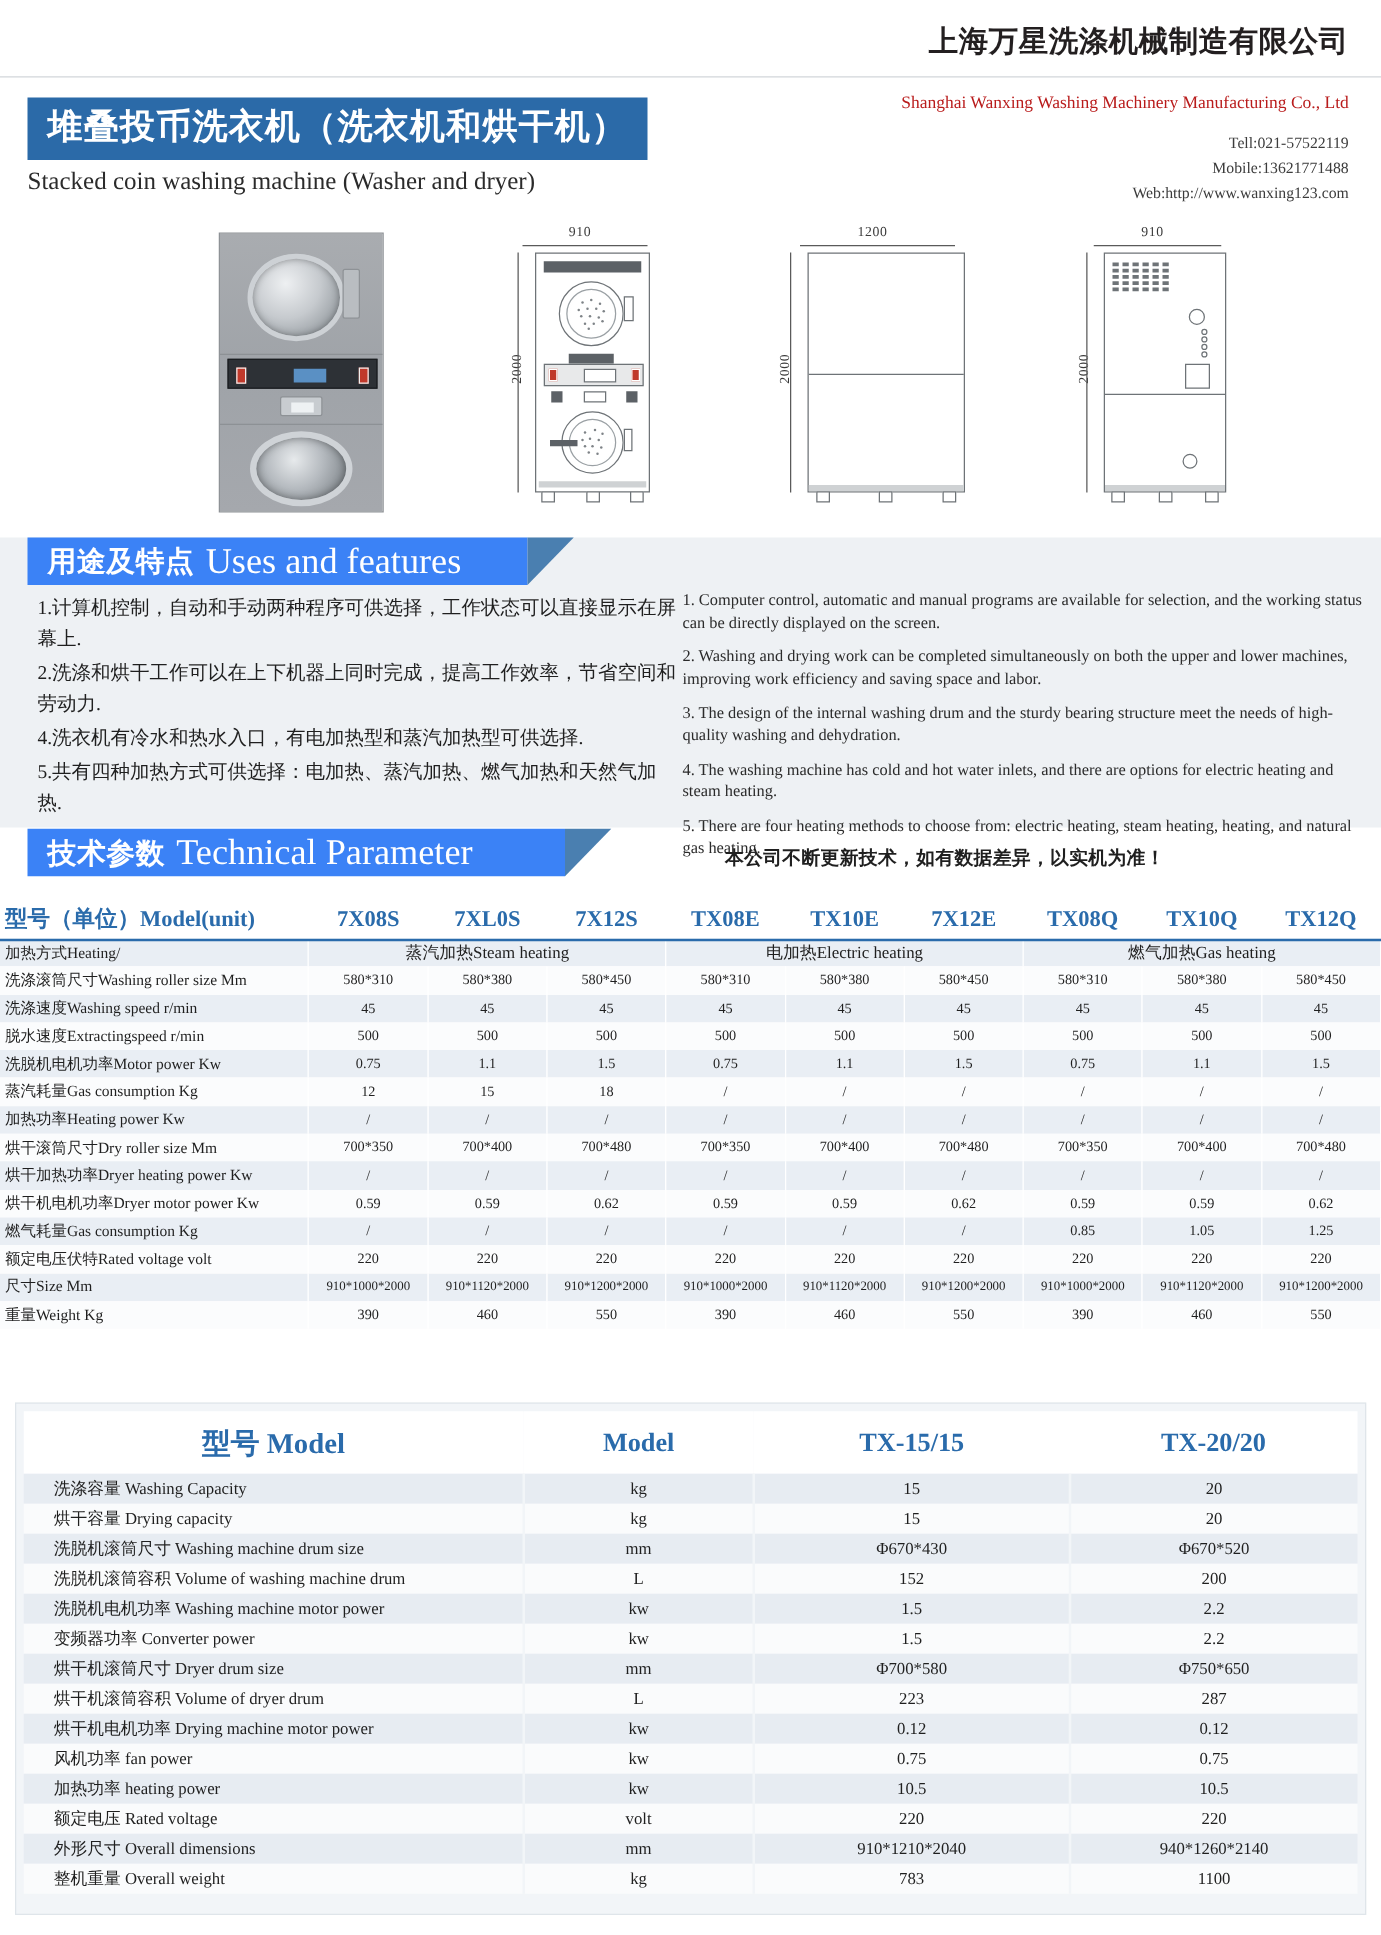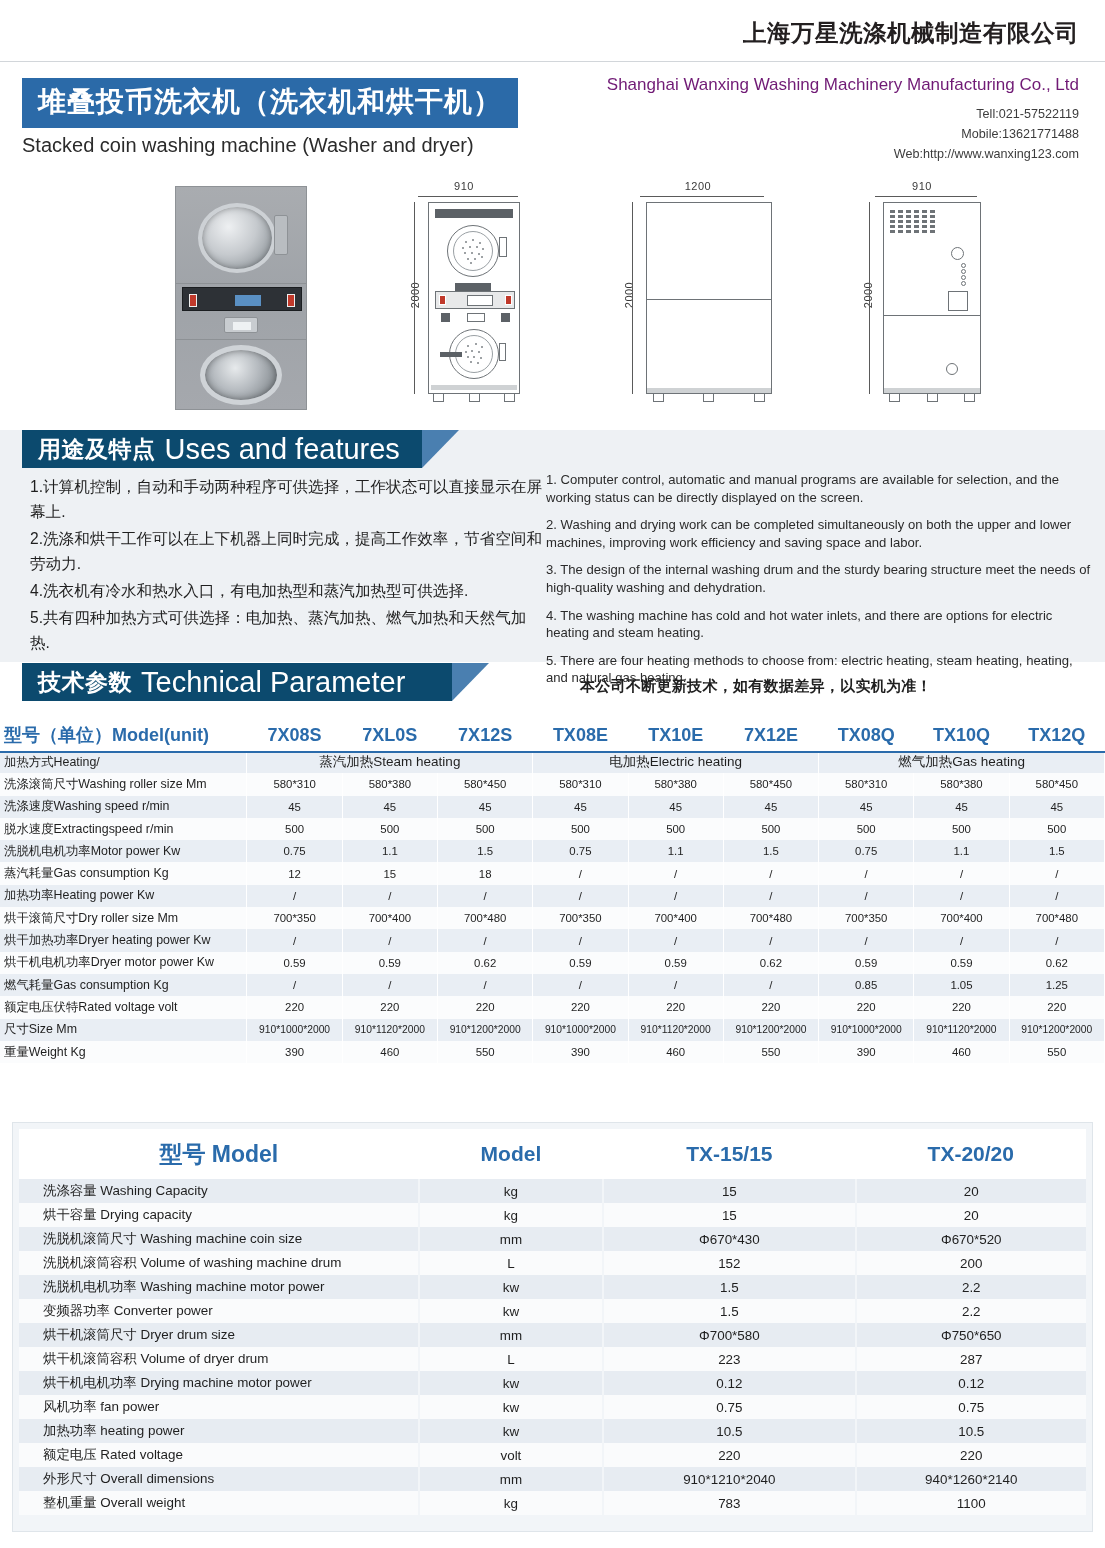--- a/index.html
+++ b/index.html
@@ -3,36 +3,36 @@
 <meta charset="utf-8">
 <style>
   * { box-sizing: border-box; margin: 0; padding: 0; }
   html, body {
     width: 1105px; height: 1548px;
     background: #ffffff;
     font-family: "Liberation Sans", "DejaVu Sans", sans-serif;
     color: #231f20;
     overflow: hidden;
   }
-  .page { position: relative; width: 1105px; height: 1088px; }
+  .page { position: relative; width: 1105px; height: 1088px; font-family: Liberation Serif, serif; }
 
   
   .topbar { position: absolute; left: 0; top: 0; width: 1105px; height: 62px; }
   .topbar-rule {
     position: absolute; left: 0; top: 61px; width: 1105px; height: 1px;
     background: #d2d6da;
   }
   .company-cn {
     position: absolute; right: 26px; top: 17px;
     font-size: 23.5px; font-weight: 700; letter-spacing: .5px;
     color: #231f20; white-space: nowrap;
   }
   .company-en {
     position: absolute; right: 26px; top: 75px;
-    font-size: 17px; color: #701a75; white-space: nowrap;
+    font-size: 14px; color: #b91c1c; white-space: nowrap;
   }
   .contact {
     position: absolute; right: 26px; top: 104px;
     text-align: right; font-size: 12.6px; color: #3c3c3c; line-height: 20px;
   }
   .contact div { white-space: nowrap; }
 
   
   .title-banner {
     position: absolute; left: 22px; top: 78px;
@@ -126,21 +126,21 @@
   .sq { position:absolute; border:1px solid #6e7377; background:#fff; }
 
   .vent-grid { position:absolute; display:flex; gap:3px; }
   .vent-grid i { width:5px; display:flex; flex-direction:column; gap:2px; }
   .vent-grid i u { display:block; height:3px; background:#6e7377; }
   .circ-s { position:absolute; border:1.2px solid #6e7377; border-radius:50%; background:#fff; }
 
   
   .sec {
     position: absolute; height: 38px;
-    background: #0c4a6e;
+    background: #3b82f6;
     display: flex; align-items: center; padding-left: 16px;
   }
   .sec::after {
     content:""; position:absolute; right:-37px; top:0;
     border-top: 38px solid #4a7fb0;
     border-right: 37px solid transparent;
   }
   .sec .cn { font-size: 23px; font-weight: 700; color:#fff; letter-spacing:.5px; }
   .sec .en { font-size: 29px; color:#fff; margin-left: 9px; font-weight: 400; }
 
@@ -637,21 +637,21 @@
             <td>15</td>
             <td>20</td>
           </tr>
           <tr>
             <td class="lbl">烘干容量 Drying capacity</td>
             <td>kg</td>
             <td>15</td>
             <td>20</td>
           </tr>
           <tr>
-            <td class="lbl">洗脱机滚筒尺寸 Washing machine coin size</td>
+            <td class="lbl">洗脱机滚筒尺寸 Washing machine drum size</td>
             <td>mm</td>
             <td>Φ670*430</td>
             <td>Φ670*520</td>
           </tr>
           <tr>
             <td class="lbl">洗脱机滚筒容积 Volume of washing machine drum</td>
             <td>L</td>
             <td>152</td>
             <td>200</td>
           </tr>

